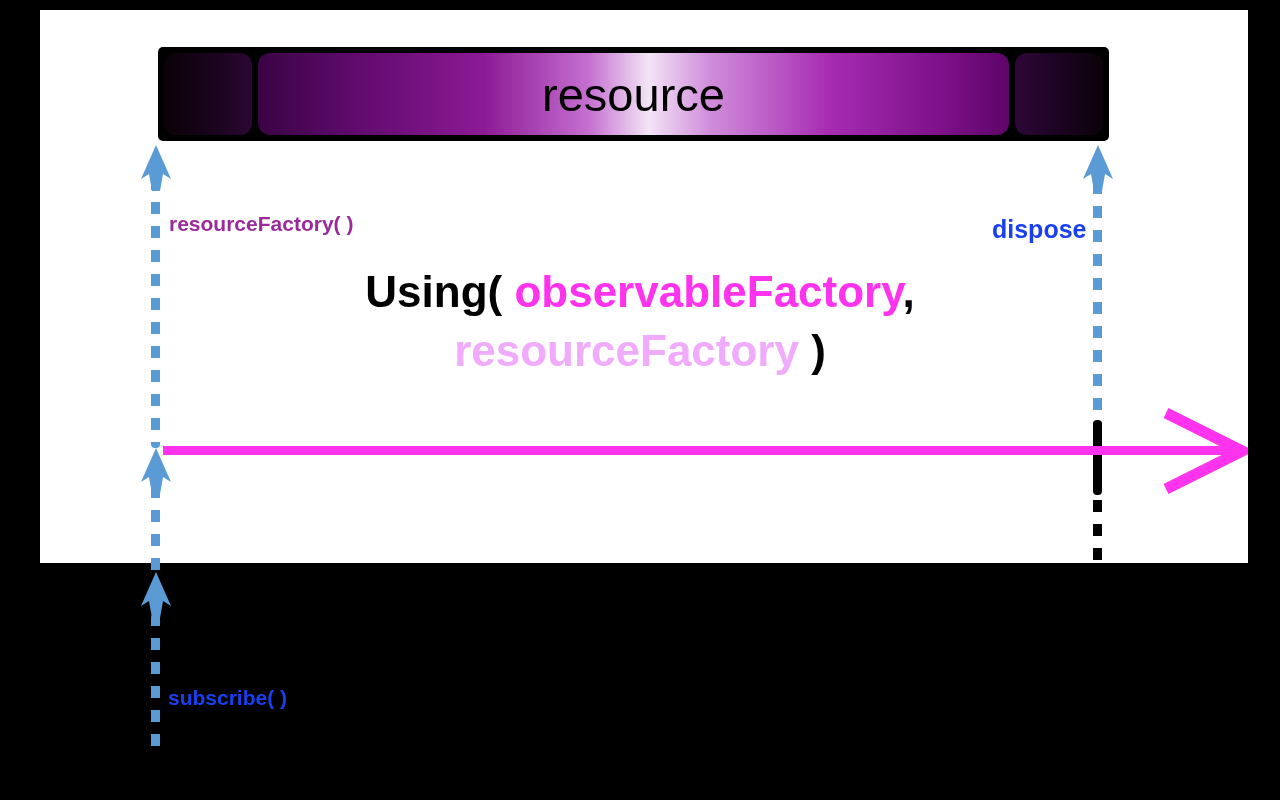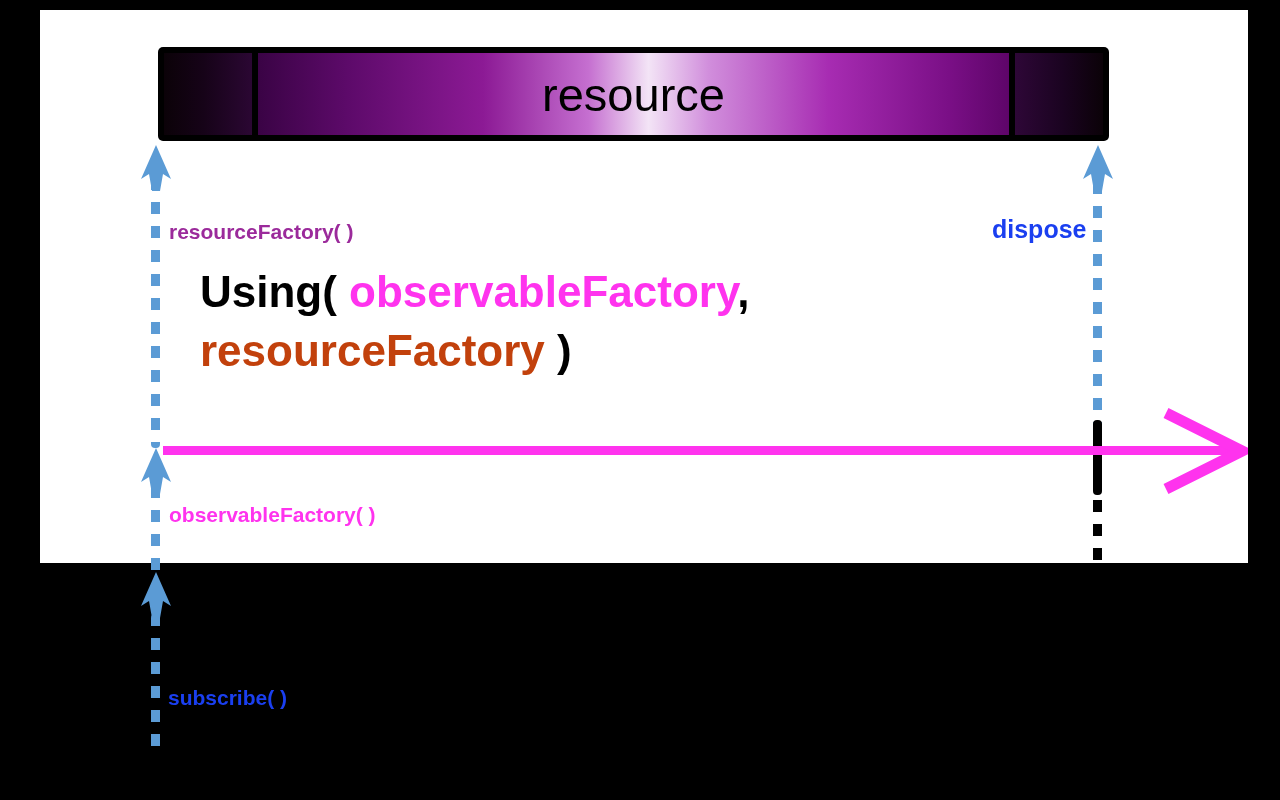--- a/index.html
+++ b/index.html
@@ -32,20 +32,21 @@
     width: 951px;
     height: 94px;
     background: #000000;
     border-radius: 5px;
     box-sizing: border-box;
     padding: 6px 6px;
     display: flex;
   }
   .res-seg {
     height: 100%;
+    border-radius: 12px;
   }
   .res-left {
     width: 88px;
     background: linear-gradient(to right, #0b0208 0%, #160318 45%, #2b0733 100%);
   }
   .res-gap { width: 6px; background: #000000; }
   .res-mid {
     flex: 1 1 auto;
     background: linear-gradient(to right,
       #3a0345 0%,
@@ -146,21 +147,20 @@
     position: absolute;
     font-family: "Liberation Sans", sans-serif;
     font-weight: bold;
     white-space: nowrap;
     line-height: 1;
   }
   #label-resource-factory {
     left: 169px; top: 213px;
     font-size: 21px;
     color: #9b2a9b;
-    margin-top: 8px;
   }
   #label-dispose {
     left: 992px; top: 217px;
     font-size: 25px;
     color: #1a3ff0;
   }
   #label-observable-factory {
     left: 169px; top: 504px;
     font-size: 21px;
     color: #ff33ee;
@@ -170,29 +170,29 @@
     font-size: 21px;
     color: #1a3ff0;
     margin-top: 31px;
   }
   
   #formula {
     position: absolute;
     left: 200px;
     top: 262px;
     width: 880px;
-    text-align: left;
+    text-align: center;
     font-family: "Liberation Sans", sans-serif;
     font-weight: bold;
     font-size: 44px;
     line-height: 1.35;
     color: #000000;
   }
   #formula .tok-obs { color: #ff33ee; }
-  #formula .tok-res { color: #c2410c; margin-top: 13px; }
+  #formula .tok-res { color: #f0abfc; margin-top: 13px; }
   #formula .line2 { display: block; }
 </style>
 </head>
 <body>
 
 <div id="stage">
 
   <div id="panel"></div>
 
   <div id="resource-bar">
@@ -236,18 +236,17 @@
 
   <div id="timeline"></div>
   <div id="timeline-arrow">
     <svg viewBox="0 0 88 88" xmlns="http://www.w3.org/2000/svg">
       <path d="M6 6 L82 44 L6 82" fill="none" stroke="#ff33ee" stroke-width="11" stroke-linecap="butt" stroke-linejoin="miter"></path>
     </svg>
   </div>
 
   <div class="label" id="label-resource-factory">resourceFactory( )</div>
   <div class="label" id="label-dispose">dispose</div>
-  <div class="label" id="label-observable-factory">observableFactory( )</div>
   <div class="label" id="label-subscribe">subscribe( )</div>
 
   <div id="formula"><span>Using( </span><span class="tok-obs">observableFactory</span><span>,</span><span class="line2"><span class="tok-res">resourceFactory</span><span> )</span></span></div>
 
 </div>
 
 </body></html>

